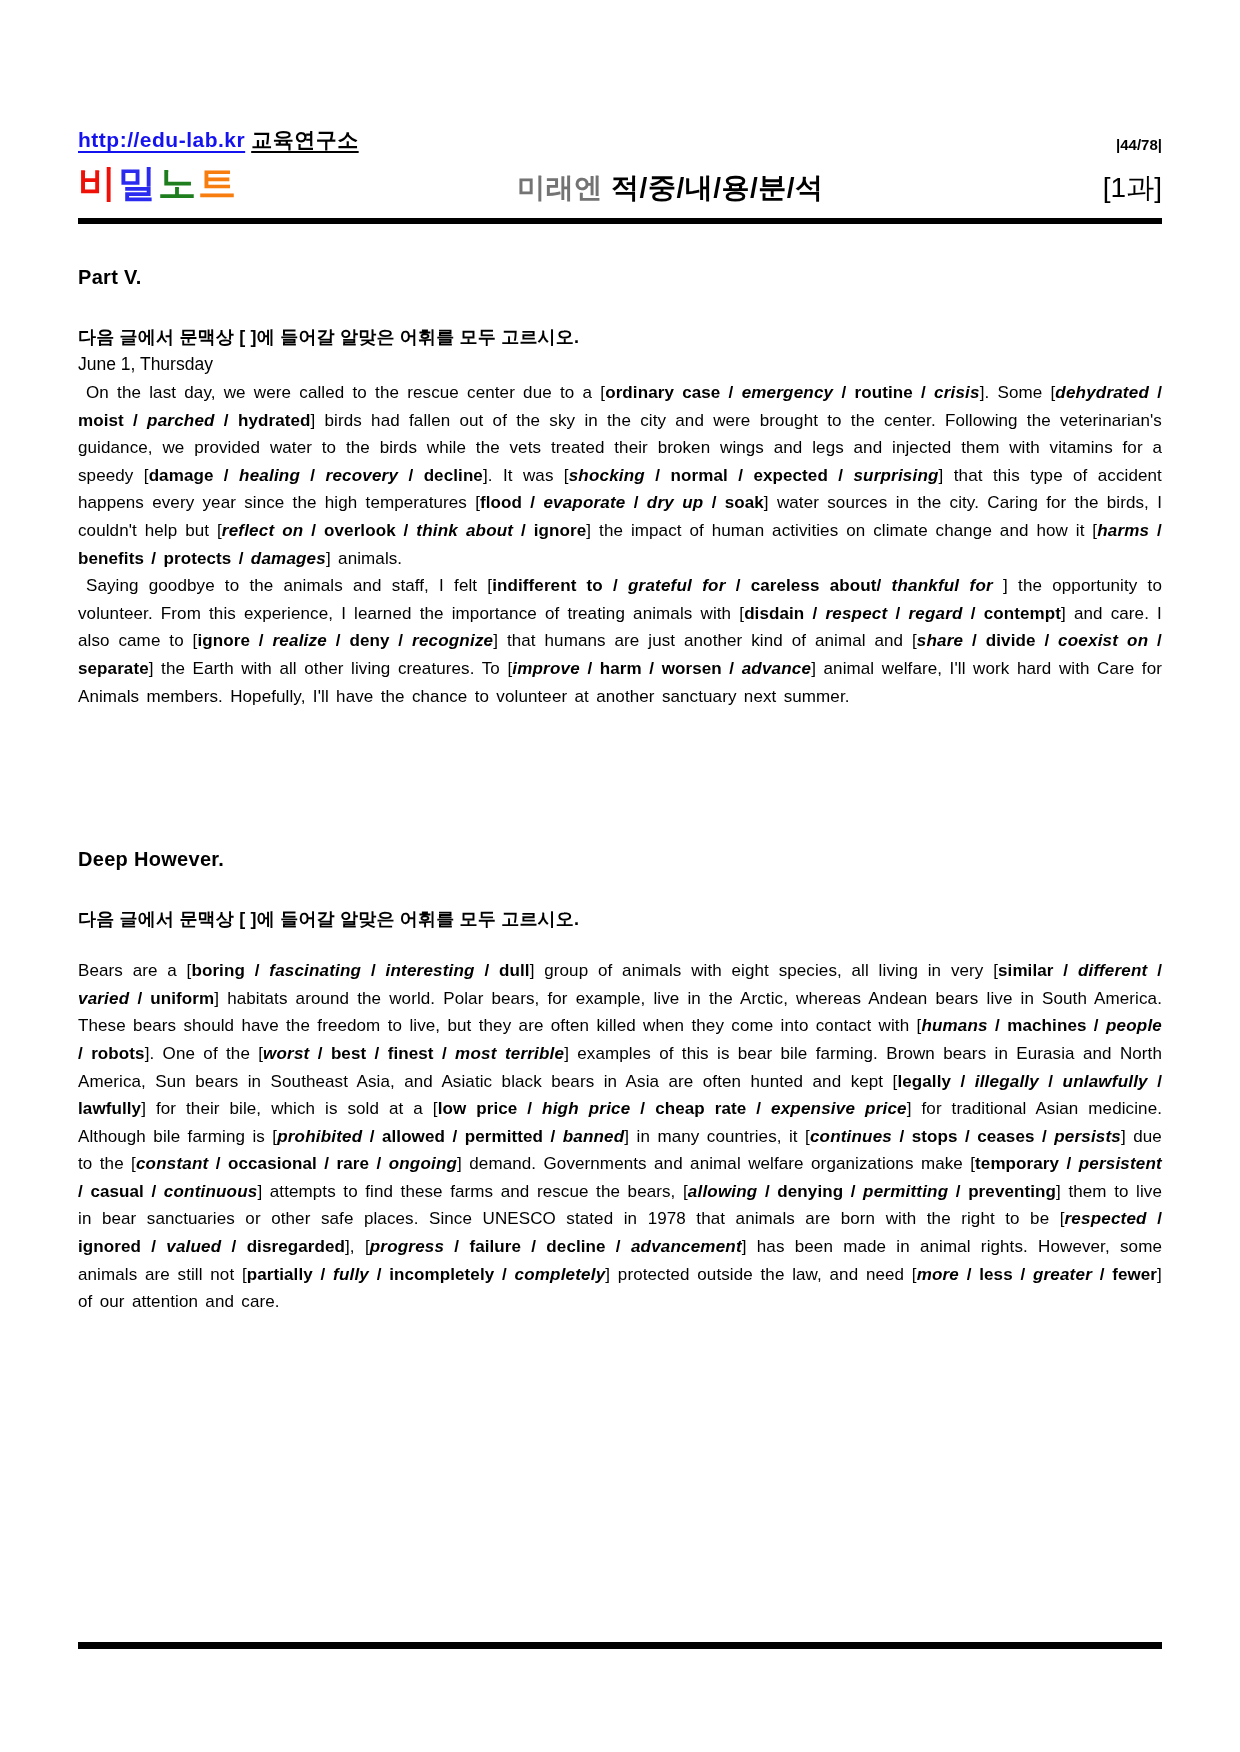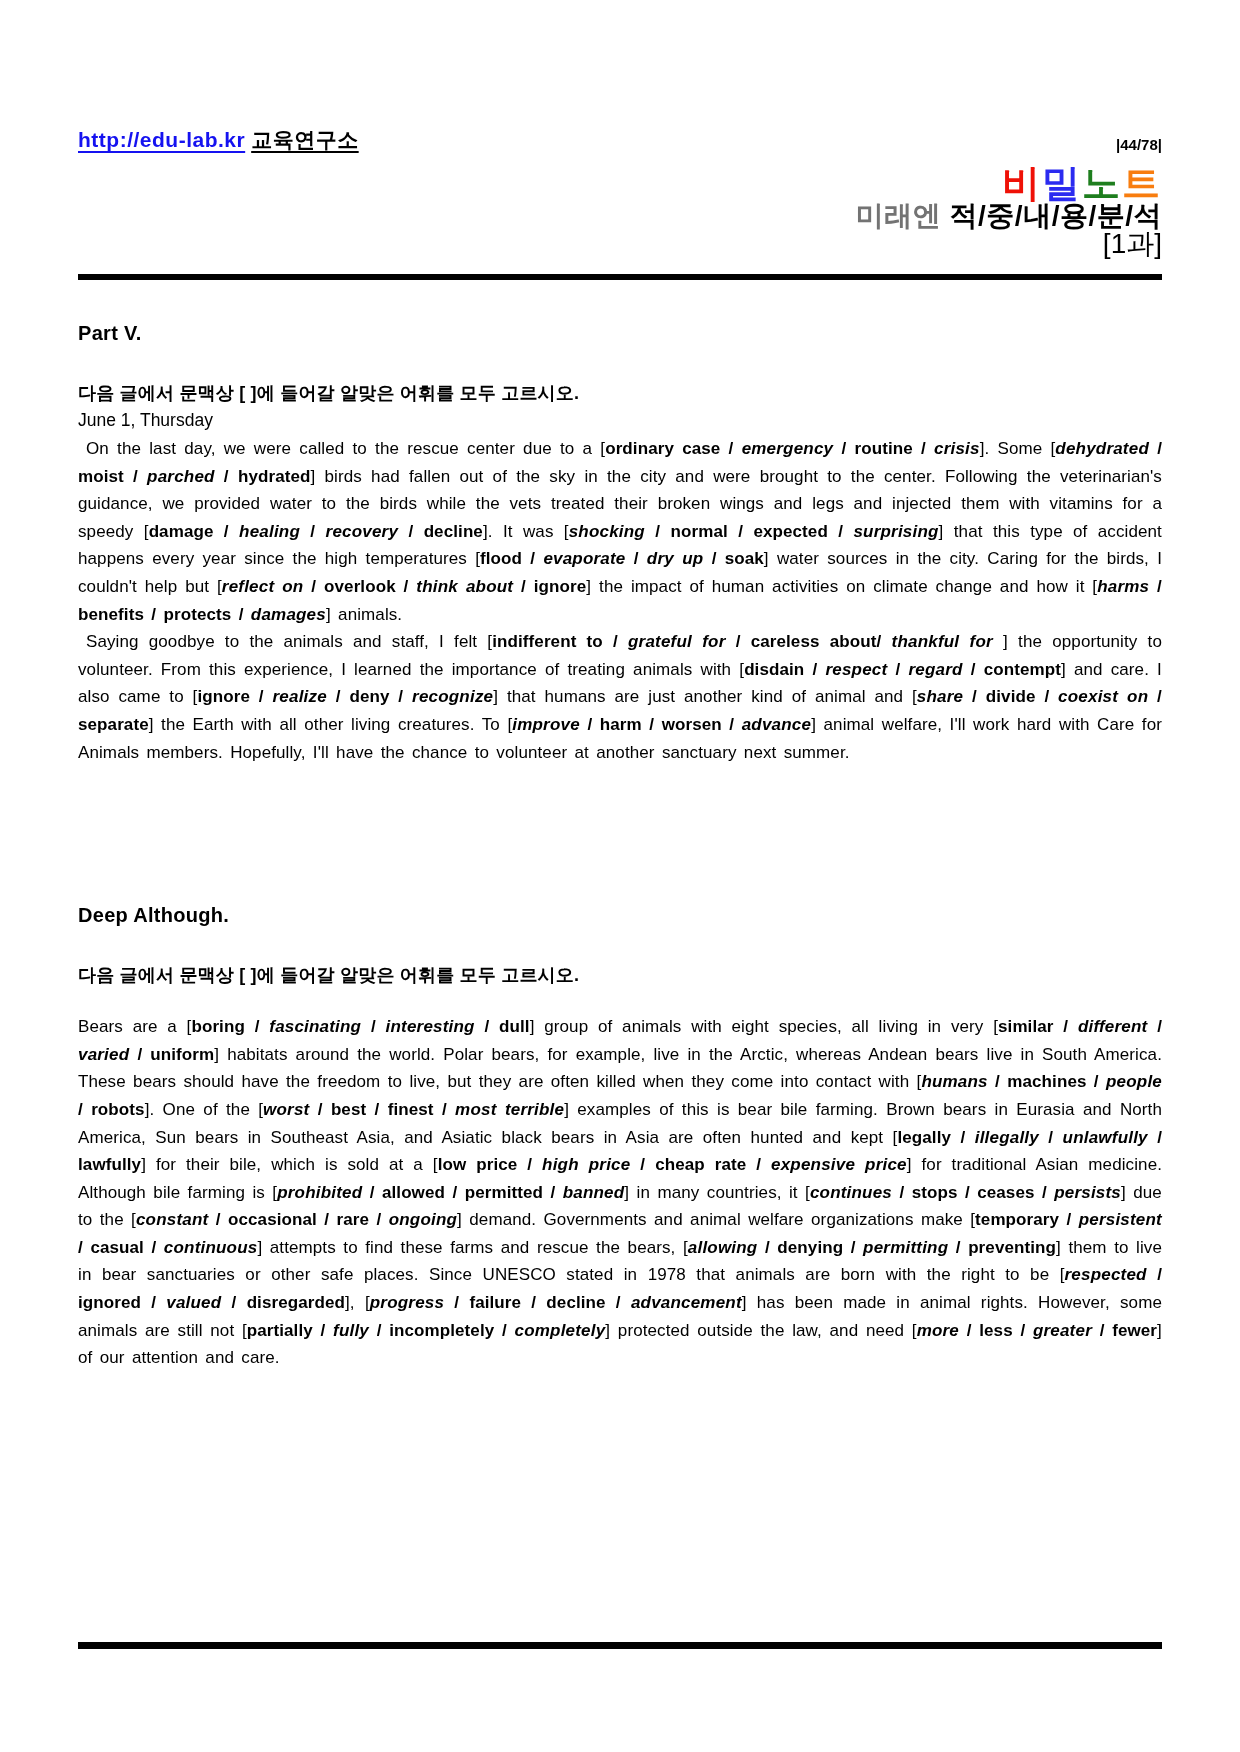--- a/index.html
+++ b/index.html
@@ -44,24 +44,23 @@
     text-underline-offset: 4px;
     margin-left: 6px;
   }
   .page-num {
     font-size: 15px;
     font-weight: bold;
     padding-bottom: 1px;
   }
   .header-title-row {
     display: flex;
-    justify-content: center;
+    justify-content: space-between;
     align-items: flex-end;
     margin-top: 10px;
-    flex-direction: column;
   }
   .brand {
     font-size: 38px;
     font-weight: bold;
     letter-spacing: 2px;
     line-height: 1;
   }
   .doc-title {
     font-size: 28px;
     font-weight: bold;
@@ -155,21 +154,21 @@
     <div class="header-rule"></div>
 
     <h2 class="section-heading">Part V.</h2>
 
     <p class="instruction">다음 글에서 문맥상 [ ]에 들어갈 알맞은 어휘를 모두 고르시오.</p>
     <p class="date-line">June 1, Thursday</p>
 
     <p class="passage indent first"><span class="seg-n">On the last day, we were called to the rescue center due to a [</span><span class="seg-b">ordinary case</span><span class="seg-b"> / </span><span class="seg-bi">emergency</span><span class="seg-b"> / </span><span class="seg-b">routine</span><span class="seg-b"> / </span><span class="seg-bi">crisis</span><span class="seg-n">]. Some [</span><span class="seg-bi">dehydrated</span><span class="seg-b"> / </span><span class="seg-b">moist</span><span class="seg-b"> / </span><span class="seg-bi">parched</span><span class="seg-b"> / </span><span class="seg-b">hydrated</span><span class="seg-n">] birds had fallen out of the sky in the city and were brought to the center. Following the veterinarian's guidance, we provided water to the birds while the vets treated their broken wings and legs and injected them with vitamins for a speedy [</span><span class="seg-b">damage</span><span class="seg-b"> / </span><span class="seg-bi">healing</span><span class="seg-b"> / </span><span class="seg-bi">recovery</span><span class="seg-b"> / </span><span class="seg-b">decline</span><span class="seg-n">]. It was [</span><span class="seg-bi">shocking</span><span class="seg-b"> / </span><span class="seg-b">normal</span><span class="seg-b"> / </span><span class="seg-b">expected</span><span class="seg-b"> / </span><span class="seg-bi">surprising</span><span class="seg-n">] that this type of accident happens every year since the high temperatures [</span><span class="seg-b">flood</span><span class="seg-b"> / </span><span class="seg-bi">evaporate</span><span class="seg-b"> / </span><span class="seg-bi">dry up</span><span class="seg-b"> / </span><span class="seg-b">soak</span><span class="seg-n">] water sources in the city. Caring for the birds, I couldn't help but [</span><span class="seg-bi">reflect on</span><span class="seg-b"> / </span><span class="seg-b">overlook</span><span class="seg-b"> / </span><span class="seg-bi">think about</span><span class="seg-b"> / </span><span class="seg-b">ignore</span><span class="seg-n">] the impact of human activities on climate change and how it [</span><span class="seg-bi">harms</span><span class="seg-b"> / </span><span class="seg-b">benefits</span><span class="seg-b"> / </span><span class="seg-b">protects</span><span class="seg-b"> / </span><span class="seg-bi">damages</span><span class="seg-n">] animals.</span></p>
     <p class="passage indent"><span class="seg-n">Saying goodbye to the animals and staff, I felt [</span><span class="seg-b">indifferent to</span><span class="seg-b"> / </span><span class="seg-bi">grateful for</span><span class="seg-b">  / </span><span class="seg-b">careless about/</span><span class="seg-bi"> thankful for </span><span class="seg-n">] the opportunity to volunteer. From this experience, I learned the importance of treating animals with [</span><span class="seg-b">disdain</span><span class="seg-b"> / </span><span class="seg-bi">respect</span><span class="seg-b"> / </span><span class="seg-bi">regard</span><span class="seg-b"> / </span><span class="seg-b">contempt</span><span class="seg-n">] and care. I also came to [</span><span class="seg-b">ignore</span><span class="seg-b"> / </span><span class="seg-bi">realize</span><span class="seg-b"> / </span><span class="seg-b">deny</span><span class="seg-b"> / </span><span class="seg-bi">recognize</span><span class="seg-n">] that humans are just another kind of animal and [</span><span class="seg-bi">share</span><span class="seg-b"> / </span><span class="seg-b">divide</span><span class="seg-b"> / </span><span class="seg-bi">coexist on</span><span class="seg-b"> / </span><span class="seg-b">separate</span><span class="seg-n">] the Earth with all other living creatures. To [</span><span class="seg-bi">improve</span><span class="seg-b"> / </span><span class="seg-b">harm</span><span class="seg-b"> / </span><span class="seg-b">worsen</span><span class="seg-b"> / </span><span class="seg-bi">advance</span><span class="seg-n">] animal welfare, I'll work hard with Care for Animals members. Hopefully, I'll have the chance to volunteer at another sanctuary next summer.</span></p>
 
-    <h2 class="section-heading deep-heading">Deep Although.</h2>
+    <h2 class="section-heading deep-heading">Deep However.</h2>
 
     <p class="instruction">다음 글에서 문맥상 [ ]에 들어갈 알맞은 어휘를 모두 고르시오.</p>
 
     <p class="passage spaced"><span class="seg-n">Bears are a [</span><span class="seg-b">boring</span><span class="seg-b"> / </span><span class="seg-bi">fascinating</span><span class="seg-b"> / </span><span class="seg-bi">interesting</span><span class="seg-b"> / </span><span class="seg-b">dull</span><span class="seg-n">] group of animals with eight species, all living in very [</span><span class="seg-b">similar</span><span class="seg-b"> / </span><span class="seg-bi">different</span><span class="seg-b"> / </span><span class="seg-bi">varied</span><span class="seg-b"> / </span><span class="seg-b">uniform</span><span class="seg-n">] habitats around the world. Polar bears, for example, live in the Arctic, whereas Andean bears live in South America. These bears should have the freedom to live, but they are often killed when they come into contact with [</span><span class="seg-bi">humans</span><span class="seg-b"> / </span><span class="seg-b">machines</span><span class="seg-b"> / </span><span class="seg-bi">people</span><span class="seg-b"> / </span><span class="seg-b">robots</span><span class="seg-n">]. One of the [</span><span class="seg-bi">worst</span><span class="seg-b"> / </span><span class="seg-b">best</span><span class="seg-b"> / </span><span class="seg-b">finest</span><span class="seg-b"> / </span><span class="seg-bi">most terrible</span><span class="seg-n">] examples of this is bear bile farming. Brown bears in Eurasia and North America, Sun bears in Southeast Asia, and Asiatic black bears in Asia are often hunted and kept [</span><span class="seg-b">legally</span><span class="seg-b"> / </span><span class="seg-bi">illegally</span><span class="seg-b"> / </span><span class="seg-bi">unlawfully</span><span class="seg-b"> / </span><span class="seg-b">lawfully</span><span class="seg-n">] for their bile, which is sold at a [</span><span class="seg-b">low price</span><span class="seg-b"> / </span><span class="seg-bi">high price</span><span class="seg-b"> / </span><span class="seg-b">cheap rate</span><span class="seg-b"> / </span><span class="seg-bi">expensive price</span><span class="seg-n">] for traditional Asian medicine. Although bile farming is [</span><span class="seg-bi">prohibited</span><span class="seg-b"> / </span><span class="seg-b">allowed</span><span class="seg-b"> / </span><span class="seg-b">permitted</span><span class="seg-b"> / </span><span class="seg-bi">banned</span><span class="seg-n">] in many countries, it [</span><span class="seg-bi">continues</span><span class="seg-b"> / </span><span class="seg-b">stops</span><span class="seg-b"> / </span><span class="seg-b">ceases</span><span class="seg-b"> / </span><span class="seg-bi">persists</span><span class="seg-n">] due to the [</span><span class="seg-bi">constant</span><span class="seg-b"> / </span><span class="seg-b">occasional</span><span class="seg-b"> / </span><span class="seg-b">rare</span><span class="seg-b"> / </span><span class="seg-bi">ongoing</span><span class="seg-n">] demand. Governments and animal welfare organizations make [</span><span class="seg-b">temporary</span><span class="seg-b"> / </span><span class="seg-bi">persistent</span><span class="seg-b"> / </span><span class="seg-b">casual</span><span class="seg-b"> / </span><span class="seg-bi">continuous</span><span class="seg-n">] attempts to find these farms and rescue the bears, [</span><span class="seg-bi">allowing</span><span class="seg-b"> / </span><span class="seg-b">denying</span><span class="seg-b"> / </span><span class="seg-bi">permitting</span><span class="seg-b"> / </span><span class="seg-b">preventing</span><span class="seg-n">] them to live in bear sanctuaries or other safe places. Since UNESCO stated in 1978 that animals are born with the right to be [</span><span class="seg-bi">respected</span><span class="seg-b"> / </span><span class="seg-b">ignored</span><span class="seg-b"> / </span><span class="seg-bi">valued</span><span class="seg-b"> / </span><span class="seg-b">disregarded</span><span class="seg-n">], [</span><span class="seg-bi">progress</span><span class="seg-b"> / </span><span class="seg-b">failure</span><span class="seg-b"> / </span><span class="seg-b">decline</span><span class="seg-b"> / </span><span class="seg-bi">advancement</span><span class="seg-n">] has been made in animal rights. However, some animals are still not [</span><span class="seg-b">partially</span><span class="seg-b"> / </span><span class="seg-bi">fully</span><span class="seg-b"> / </span><span class="seg-b">incompletely</span><span class="seg-b"> / </span><span class="seg-bi">completely</span><span class="seg-n">] protected outside the law, and need [</span><span class="seg-bi">more</span><span class="seg-b"> / </span><span class="seg-b">less</span><span class="seg-b"> / </span><span class="seg-bi">greater</span><span class="seg-b"> / </span><span class="seg-b">fewer</span><span class="seg-n">] of our attention and care.</span></p>
 
   </div>
 
   <div class="bottom-rule"></div>
 </div>
 

